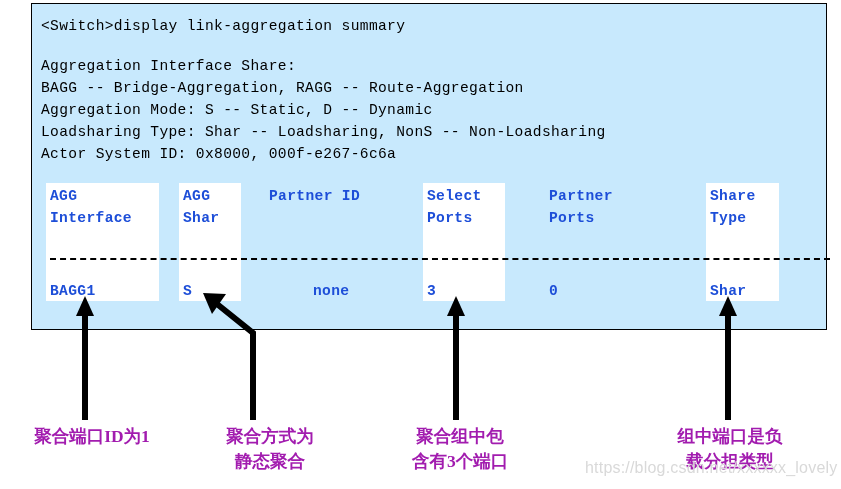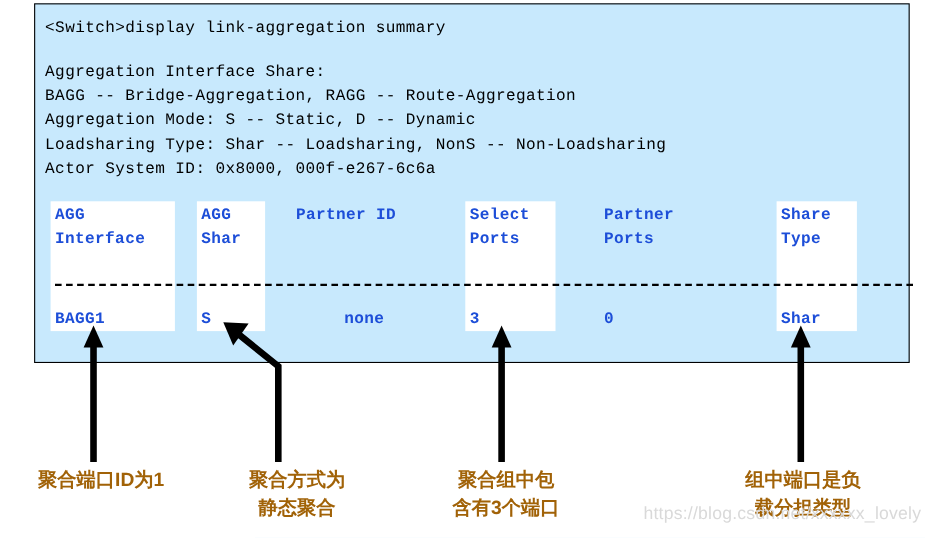--- a/index.html
+++ b/index.html
@@ -96,25 +96,25 @@
     width:780px;height:0;
     border-top:2.6px dashed #000;
   }
 
   
   .arrowsvg{position:absolute;left:0;top:0;width:841px;height:489px;pointer-events:none;}
 
   
   .cap{
     position:absolute;
-    font-family:Liberation Sans, sans-serif;
+    font-family:Liberation Serif, serif;
     font-weight:bold;
     font-size:17.5px;
     line-height:25px;
-    color:#a16207;
+    color:#a21caf;
     text-align:center;
     white-space:pre-line;
   }
   .cap1{left:2px;top:424px;width:180px;}
   .cap2{left:180px;top:424px;width:180px;}
   .cap3{left:370px;top:424px;width:180px;}
   .cap4{left:640px;top:424px;width:180px;}
 
   
   .watermark{

